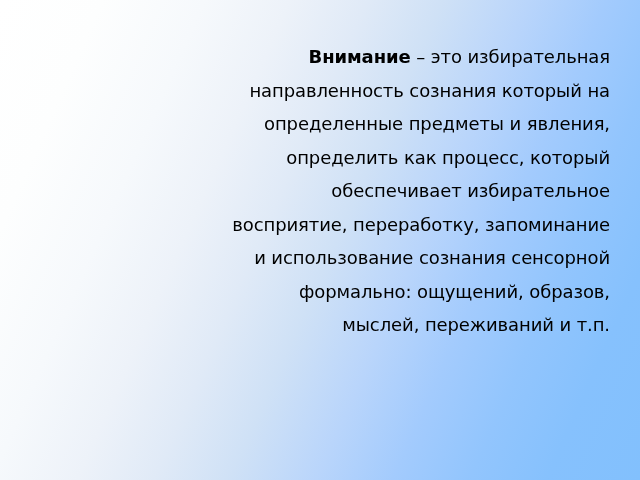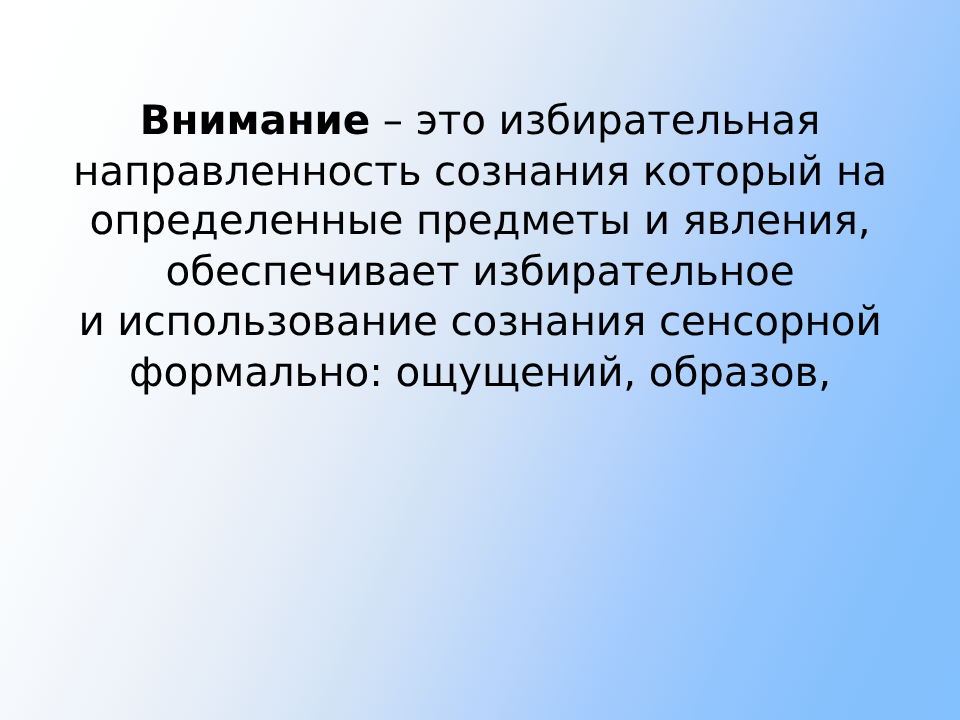--- a/index.html
+++ b/index.html
@@ -34,24 +34,24 @@
       #92c5fd 80%,
       #86c1fd 89%,
       #82c0fd 100%
     );
   }
 
   .text-block {
     position: absolute;
     left: 30px;
     right: 30px;
-    top: 64px;
-    text-align: center;
+    top: 40px;
+    text-align: right;
     color: #000000;
-    font-size: 27px;
+    font-size: 18px;
     line-height: 33.5px;
     letter-spacing: -0.1px;
   }
 
   .line {
     display: block;
     white-space: nowrap;
   }
 
   .lead-term {
@@ -62,19 +62,22 @@
 <body>
 
 <div class="slide">
 
   <div class="text-block">
 
     <span class="line"><span class="lead-term">Внимание</span><span> – это избирательная</span></span>
 
     <span class="line">направленность сознания который на</span>
     <span class="line">определенные предметы и явления,</span>
+    <span class="line">определить как процесс, который</span>
     <span class="line">обеспечивает избирательное</span>
+    <span class="line">восприятие, переработку, запоминание</span>
     <span class="line">и использование сознания сенсорной</span>
     <span class="line">формально: ощущений, образов,</span>
+    <span class="line">мыслей, переживаний и т.п.</span>
 
   </div>
 
 </div>
 
 </body></html>

